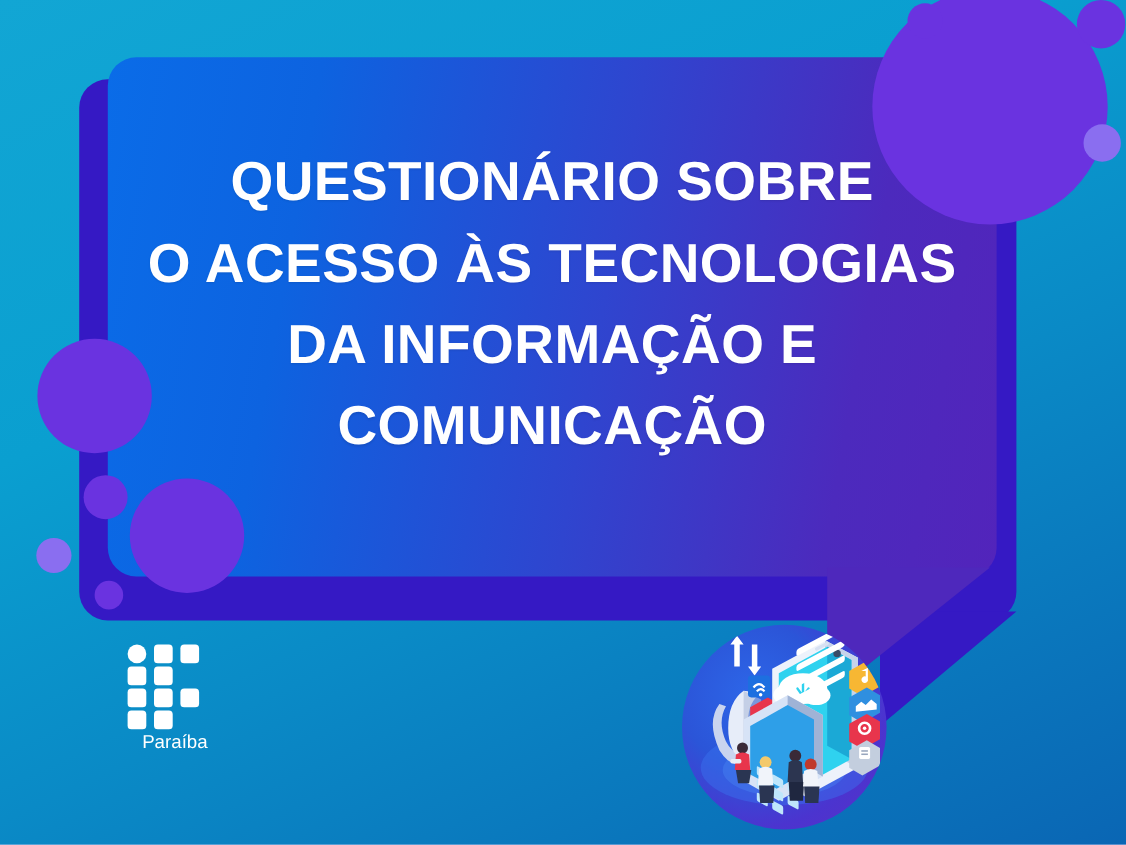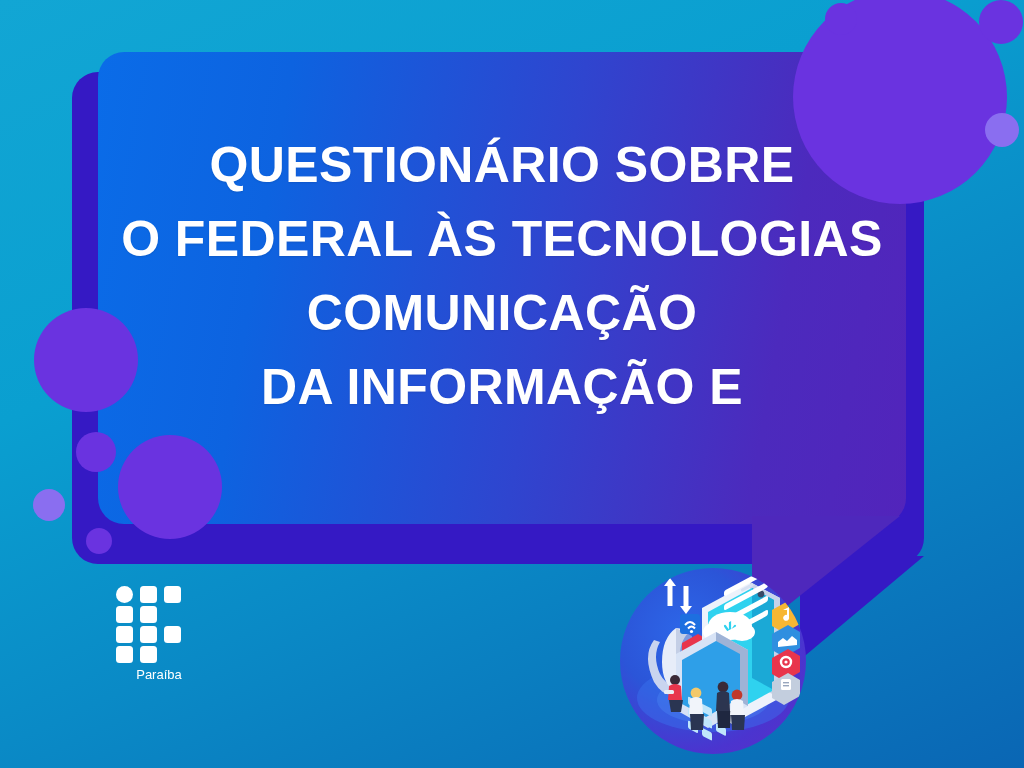--- a/index.html
+++ b/index.html
@@ -111,21 +111,21 @@
   .logo-name {
     margin-top: 7px;
     text-align: center;
     font-weight: bold;
     font-size: 21px;
     line-height: 22px;
     letter-spacing: 0.3px;
   }
   .logo-sub {
     text-align: center;
-    font-size: 13px;
+    font-size: 17px;
     line-height: 20px;
     margin-top: 3px;
     font-weight: normal;
   }
 
   
   #illustration {
     position: absolute;
     left: 620px;
     top: 568px;
@@ -143,23 +143,23 @@
 
 <div id="slide">
 
   <div class="bubble-shadow"></div>
   <div class="bubble-shadow-tail"></div>
   <div class="bubble-main"></div>
   <div class="bubble-main-tail"></div>
 
   <div id="title-block">
     <span class="tline">QUESTIONÁRIO SOBRE</span>
-    <span class="tline">O FEDERAL ÀS TECNOLOGIAS</span>
+    <span class="tline">O ACESSO ÀS TECNOLOGIAS</span>
+    <span class="tline">DA INFORMAÇÃO E</span>
     <span class="tline">COMUNICAÇÃO</span>
-    <span class="tline">DA INFORMAÇÃO E</span>
   </div>
 
   <div id="decor-layer">
       <div class="circle layer-front" style="left: 793px; top: -10px; width: 214px; height: 214px; background: rgb(106, 51, 224);"></div>
       <div class="circle layer-front" style="left: 979px; top: 0px; width: 44px; height: 44px; background: rgb(106, 51, 224);"></div>
       <div class="circle layer-front" style="left: 825px; top: 3px; width: 32px; height: 32px; background: rgb(106, 51, 224);"></div>
       <div class="circle layer-front" style="left: 985px; top: 113px; width: 34px; height: 34px; background: rgb(138, 110, 240);"></div>
       <div class="circle layer-front" style="left: 34px; top: 308px; width: 104px; height: 104px; background: rgb(106, 51, 224);"></div>
       <div class="circle layer-front" style="left: 76px; top: 432px; width: 40px; height: 40px; background: rgb(106, 51, 224);"></div>
       <div class="circle layer-front" style="left: 118px; top: 435px; width: 104px; height: 104px; background: rgb(106, 51, 224);"></div>

